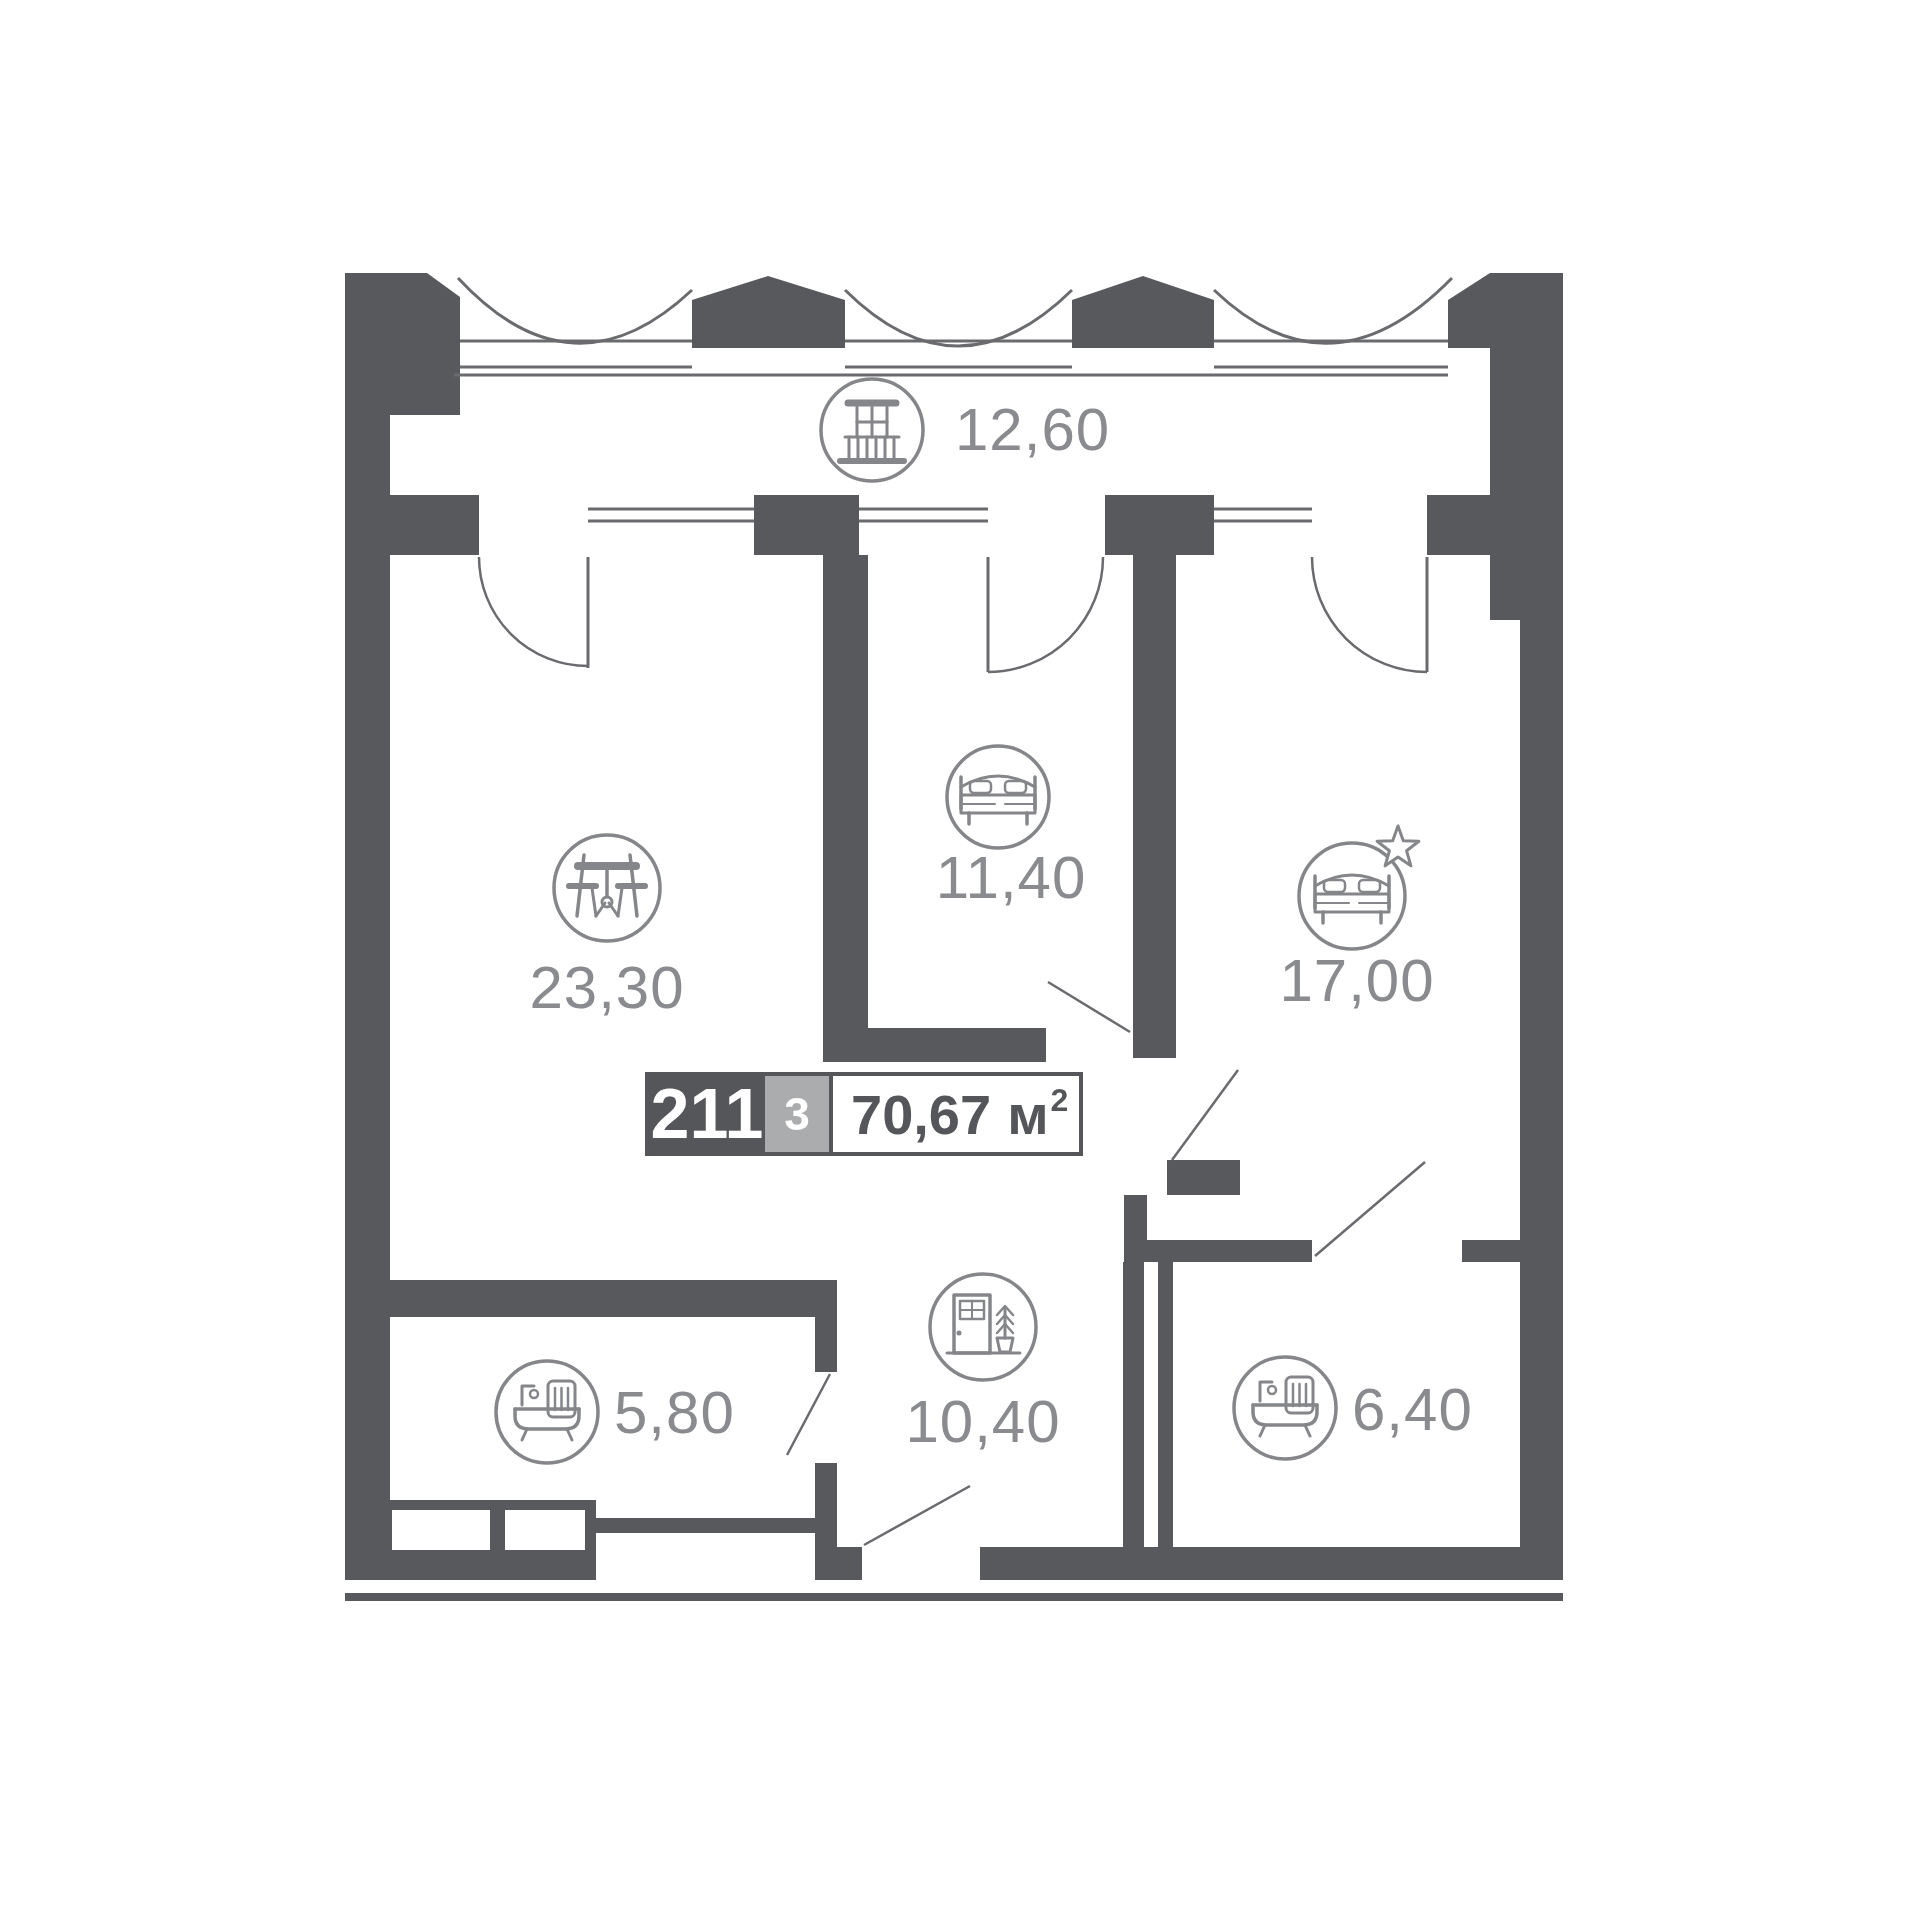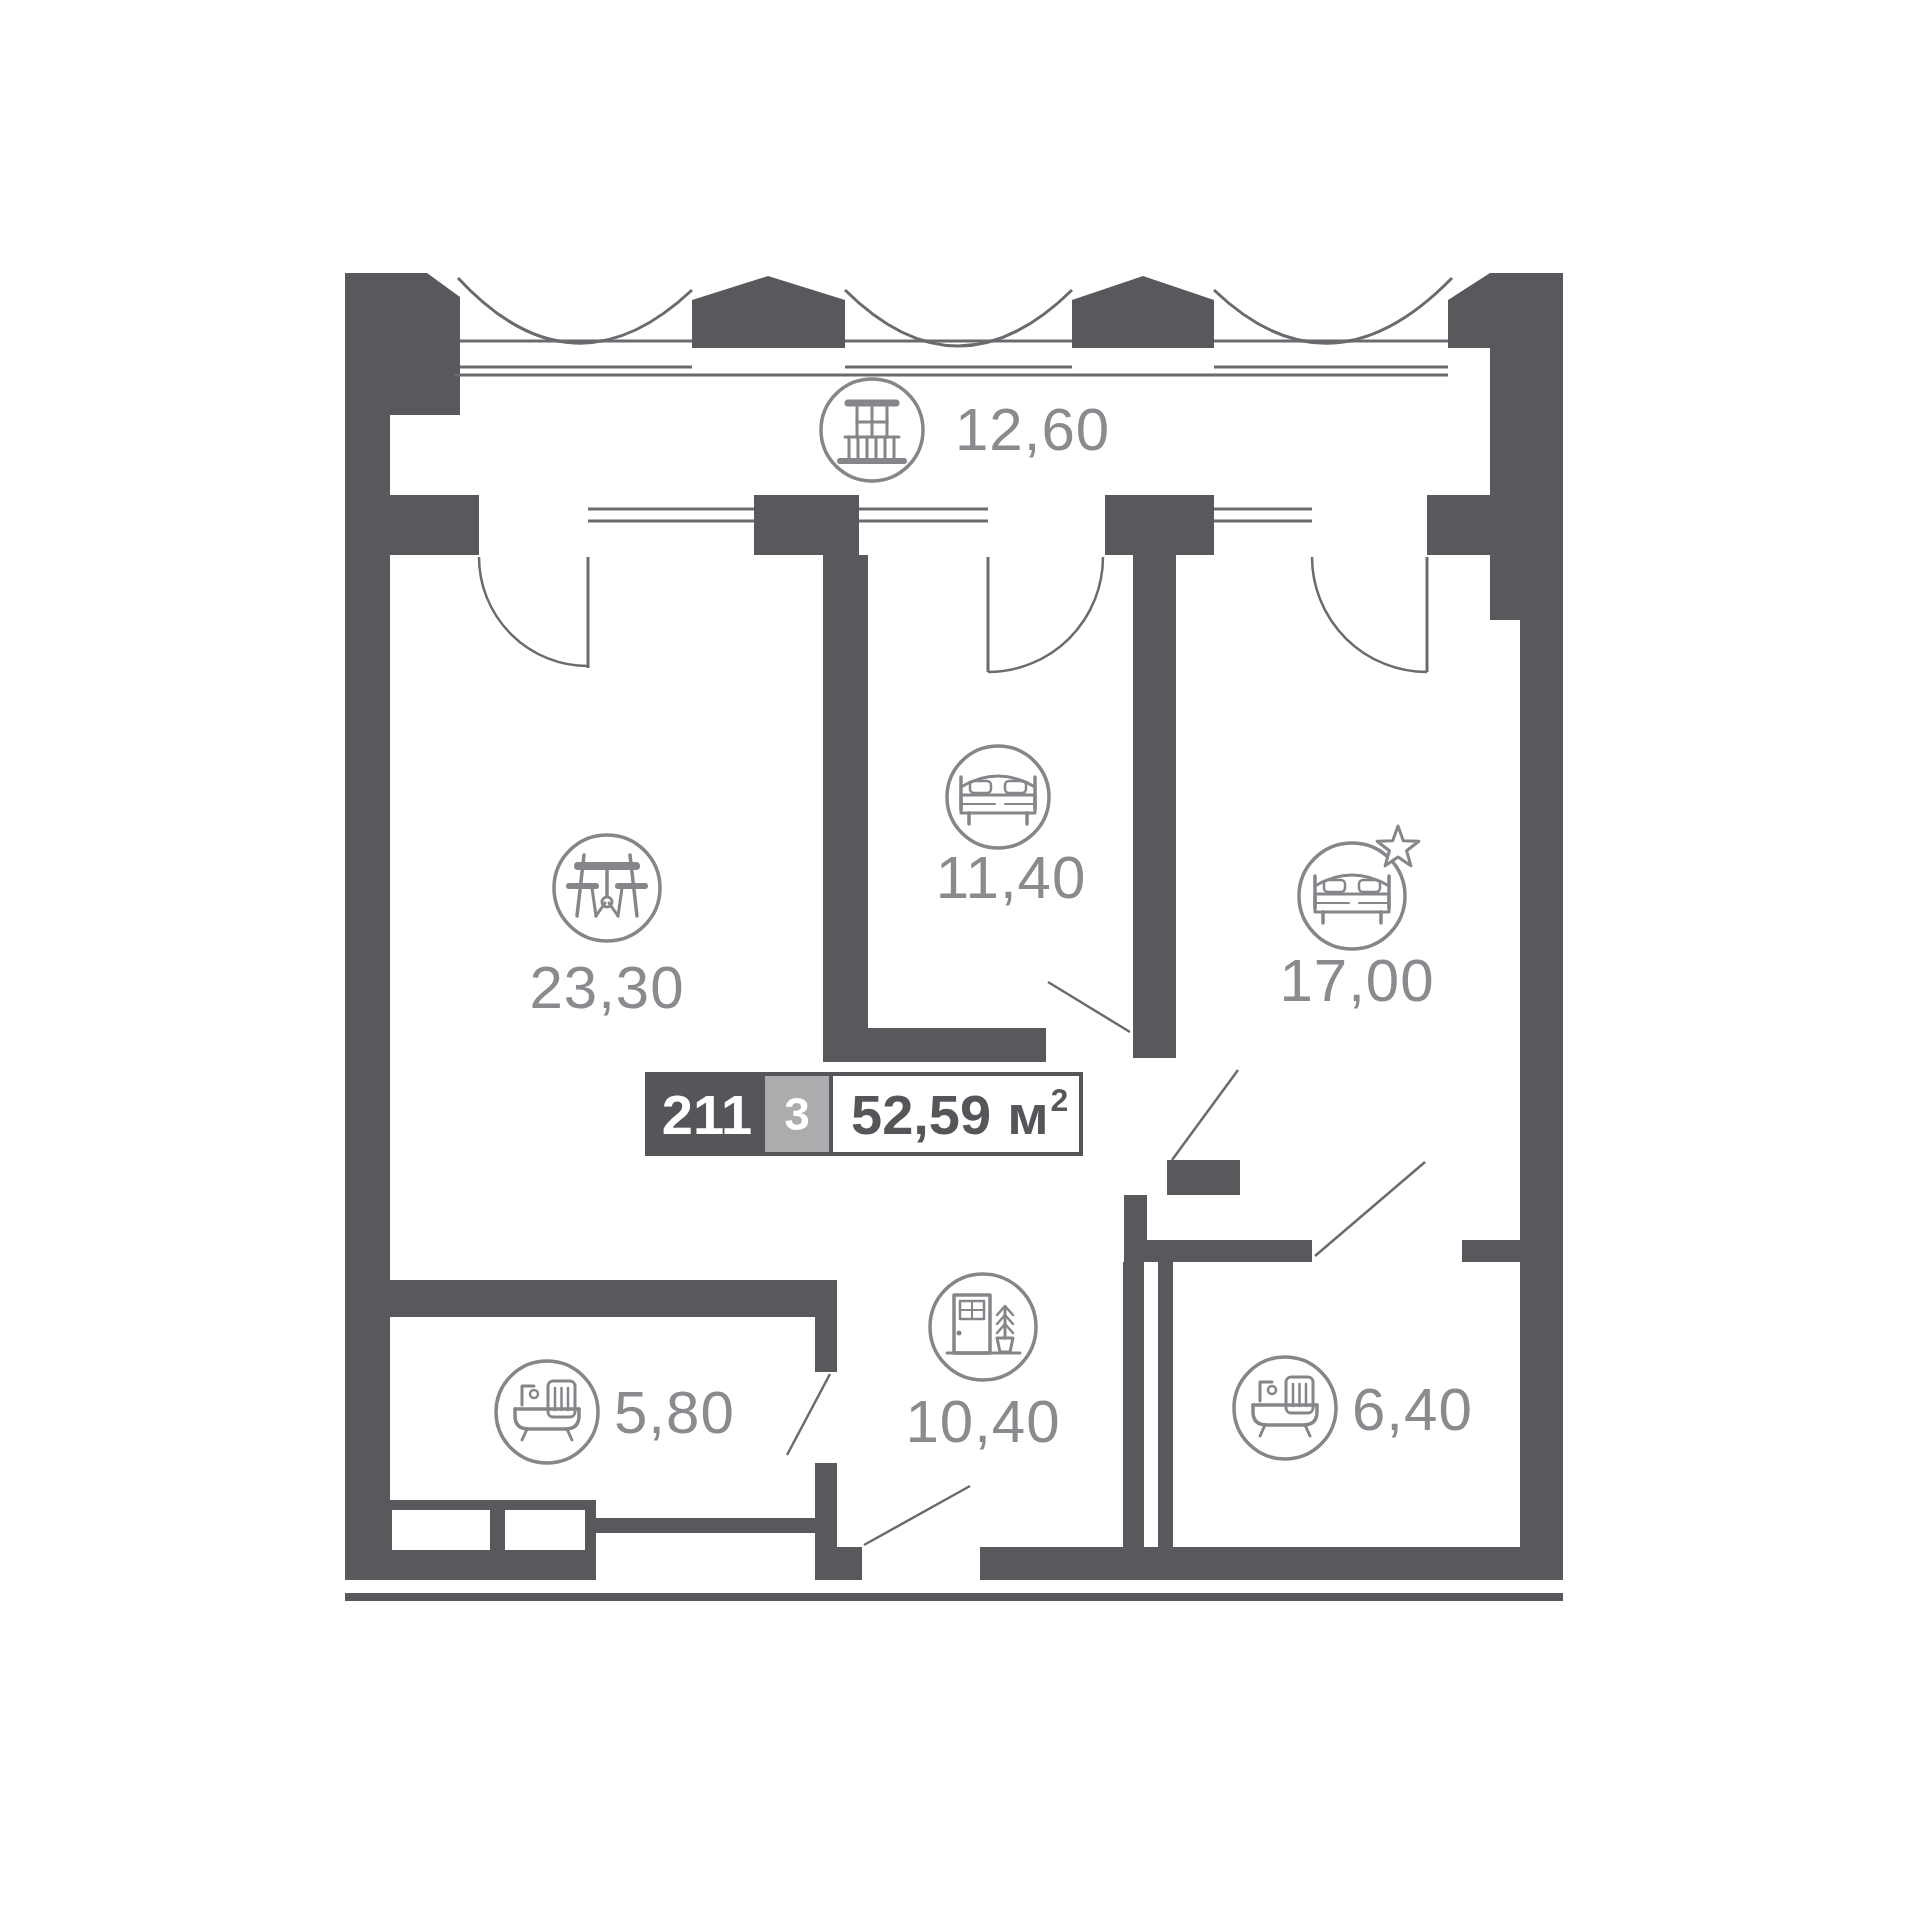--- a/index.html
+++ b/index.html
@@ -17,21 +17,21 @@
     font-family:"Liberation Sans",sans-serif;
     font-size:60px;fill:var(--label,#8A8B8F);letter-spacing:1px;
   }
   .badge{
     position:absolute;left:645px;top:1072px;width:438px;height:84px;
     display:flex;box-sizing:border-box;background:#ffffff;
     border:4px solid var(--badge-text,#55565A);
   }
   .badge-num{
     width:116px;background:var(--badge-number-bg,#55565A);color:#ffffff;
-    font-weight:bold;font-size:56px;display:flex;align-items:center;justify-content:center;
+    font-weight:bold;font-size:70px;display:flex;align-items:center;justify-content:center;
   }
   .badge-rooms{
     width:64px;background:var(--badge-rooms-bg,#ABACAE);color:#ffffff;
     font-weight:bold;font-size:46px;display:flex;align-items:center;justify-content:center;
   }
   .badge-area{
     flex:1;background:#ffffff;color:var(--badge-text,#55565A);
     border-left:4px solid var(--badge-text,#55565A);
     font-weight:bold;font-size:56px;display:flex;align-items:center;padding-left:18px;
   }
@@ -226,19 +226,19 @@
         <use href="#bathtub-glyph" x="1285" y="1408"></use>
       </g>
       <text class="area-label" x="1352" y="1430">6,40</text>
     </g>
   </svg>
 
   <div class="badge">
     <div class="badge-num">211</div>
     <div class="badge-rooms">3</div>
     <div class="badge-area">
-      <span>52,59</span>
+      <span>70,67</span>
       <span class="unit">м</span>
       <span class="sup">2</span>
     </div>
   </div>
 
 </div>
 
 </body></html>

